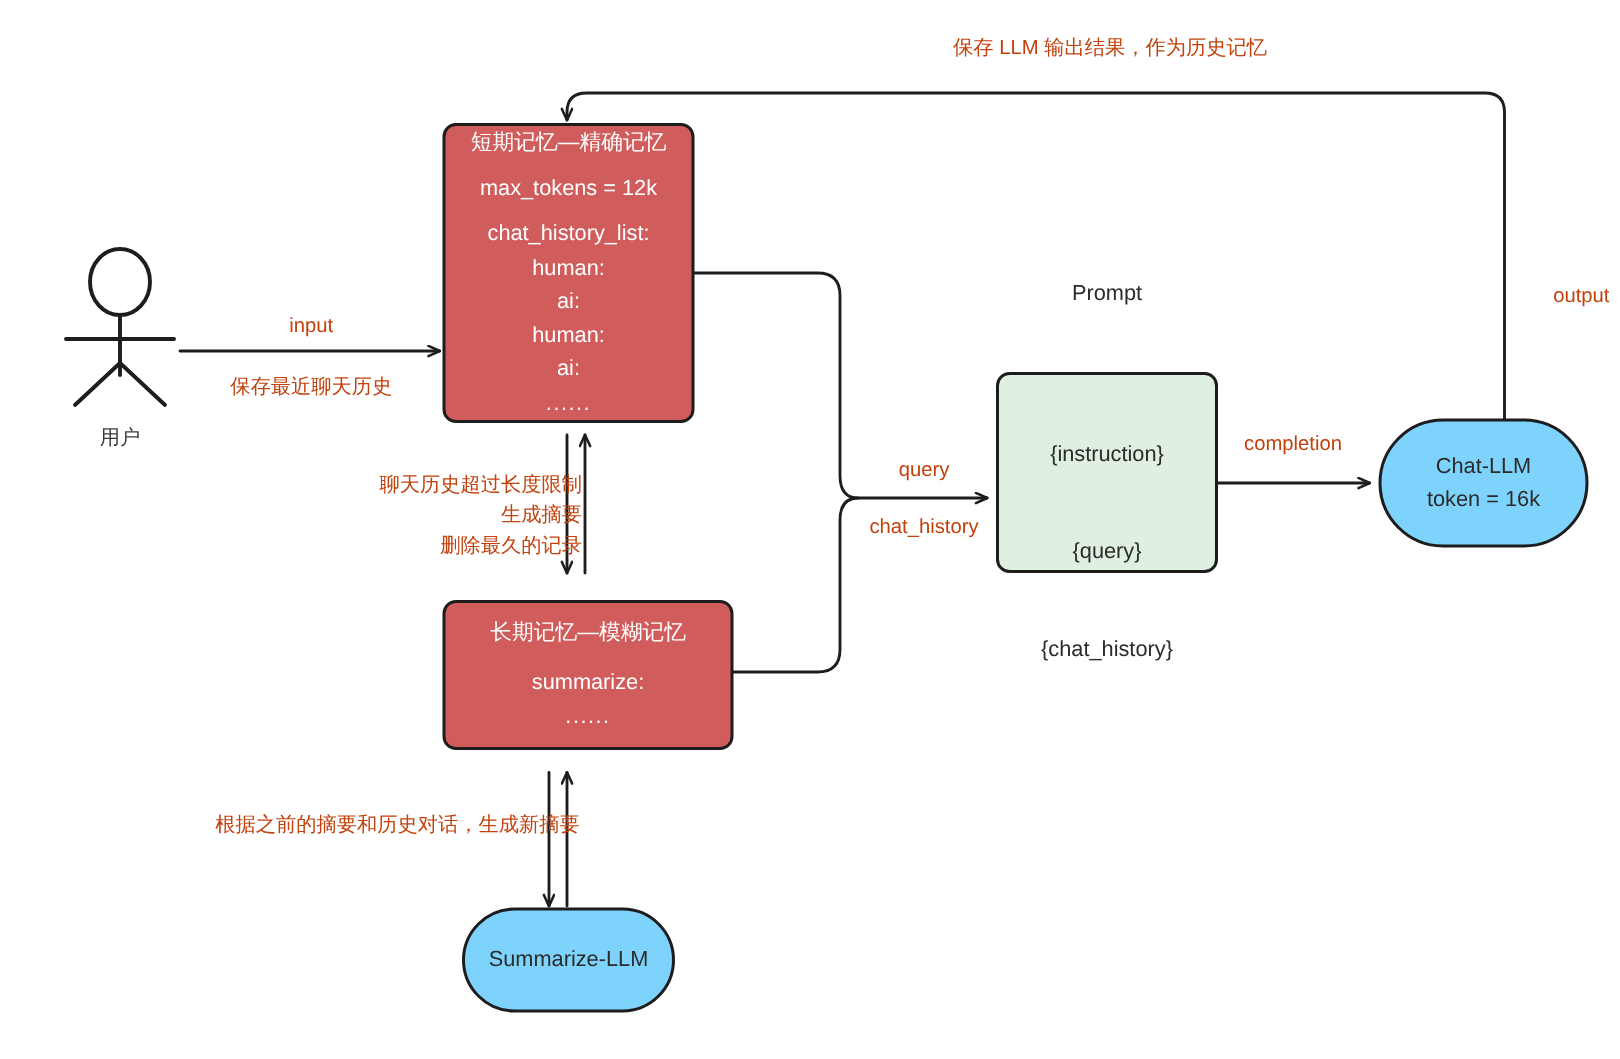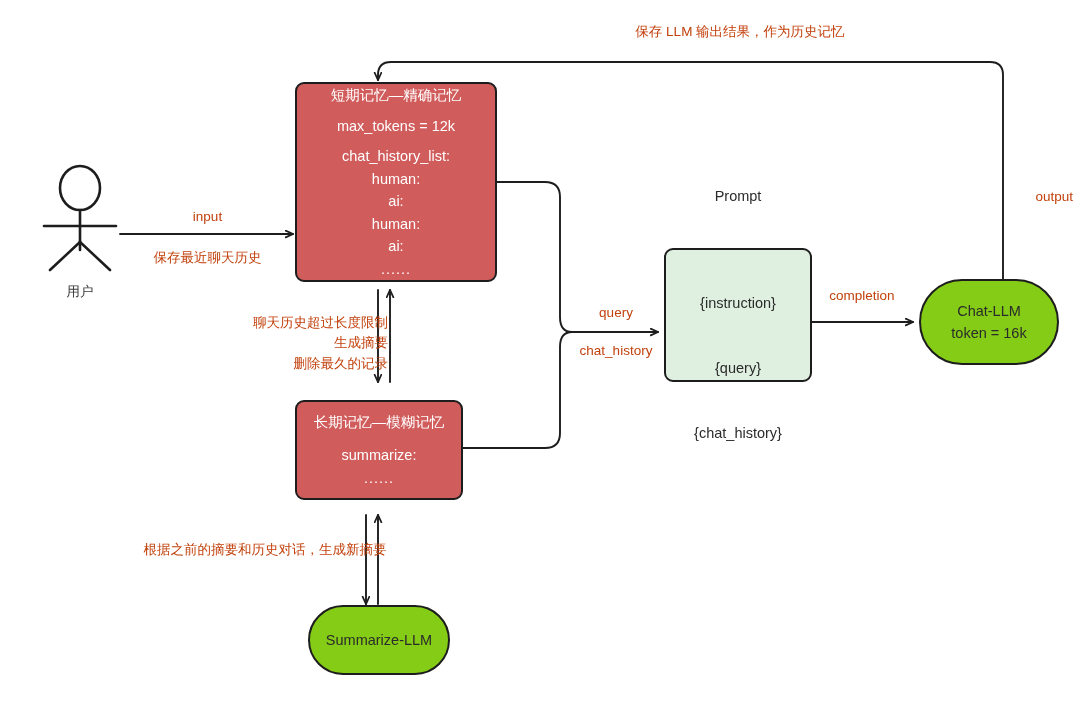--- a/index.html
+++ b/index.html
@@ -26,21 +26,21 @@
   .mem-box .dots{letter-spacing:1px;}
 
   .prompt-box{
     border:2px solid #1d1d1d;border-radius:9px;
     background:#dff0e0;color:#2b2b2b;
     font-size:14.5px;line-height:1.6;gap:42px;
   }
 
   .llm-node{
     border:2px solid #1d1d1d;border-radius:56px;
-    background:#84cc16;color:#2b2b2b;
+    background:#7dd3fc;color:#2b2b2b;
     font-size:14.5px;line-height:1.55;
   }
 
   .edge-label{
     position:absolute;color:#c2410c;font-size:13.5px;line-height:1.5;
     white-space:pre;pointer-events:none;
   }
   .edge-label.ctr{text-align:center;}
   .edge-label.lft{text-align:right;}
 
@@ -92,34 +92,34 @@
         <ellipse cx="58" cy="26" rx="20" ry="22"></ellipse>
         <line x1="58" y1="48" x2="58" y2="88"></line>
         <line x1="22" y1="64" x2="94" y2="64"></line>
         <line x1="58" y1="80" x2="28" y2="108"></line>
         <line x1="58" y1="80" x2="88" y2="108"></line>
       </g>
     </svg>
   </div>
   <div class="actor-label" style="left:20px;top:283px;">用户</div>
 
-  <div class="node mem-box" style="left:295px;top:82px;width:202px;height:200px;">
+  <div class="node mem-box" style="left:295px;top:82px;width:168px;height:200px;">
     <div class="line">短期记忆—精确记忆</div>
     <div class="gap"></div>
     <div class="line">max_tokens = 12k</div>
     <div class="gap"></div>
     <div class="line">chat_history_list:</div>
     <div class="line">human:</div>
     <div class="line">ai:</div>
     <div class="line">human:</div>
     <div class="line">ai:</div>
     <div class="line dots">......</div>
   </div>
 
-  <div class="node mem-box" style="left:295px;top:400px;width:168px;height:100px;">
+  <div class="node mem-box" style="left:295px;top:400px;width:194px;height:100px;">
     <div class="line">长期记忆—模糊记忆</div>
     <div class="gap"></div>
     <div class="line">summarize:</div>
     <div class="line dots">......</div>
   </div>
 
   <div class="node prompt-box" style="left:664px;top:248px;width:148px;height:134px;">
     <div>Prompt</div>
     <div class="gap"></div>
     <div>{instruction}</div>

